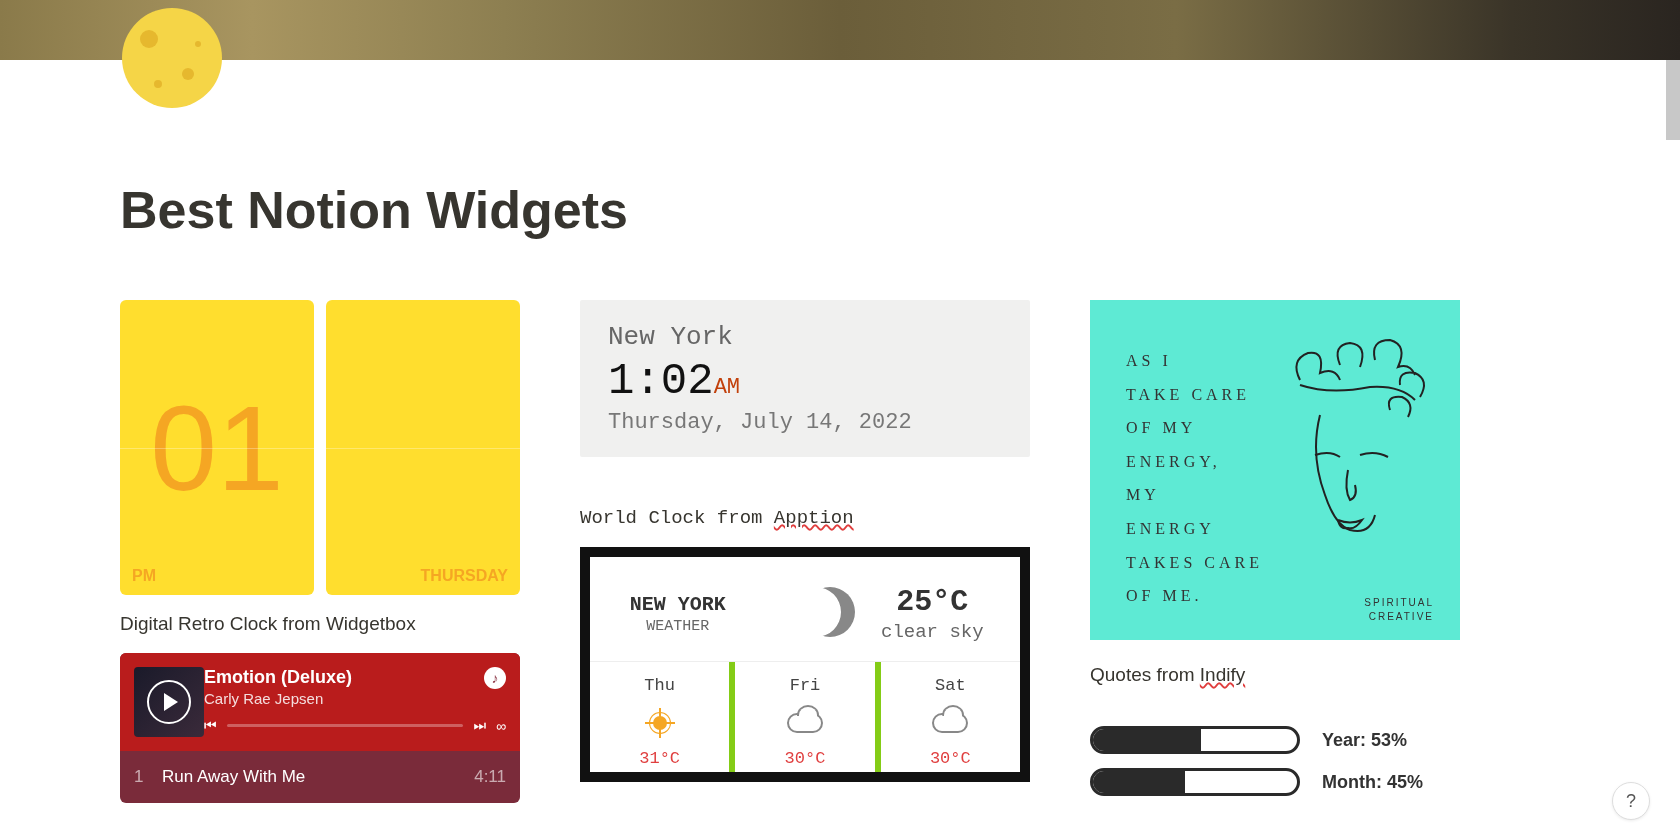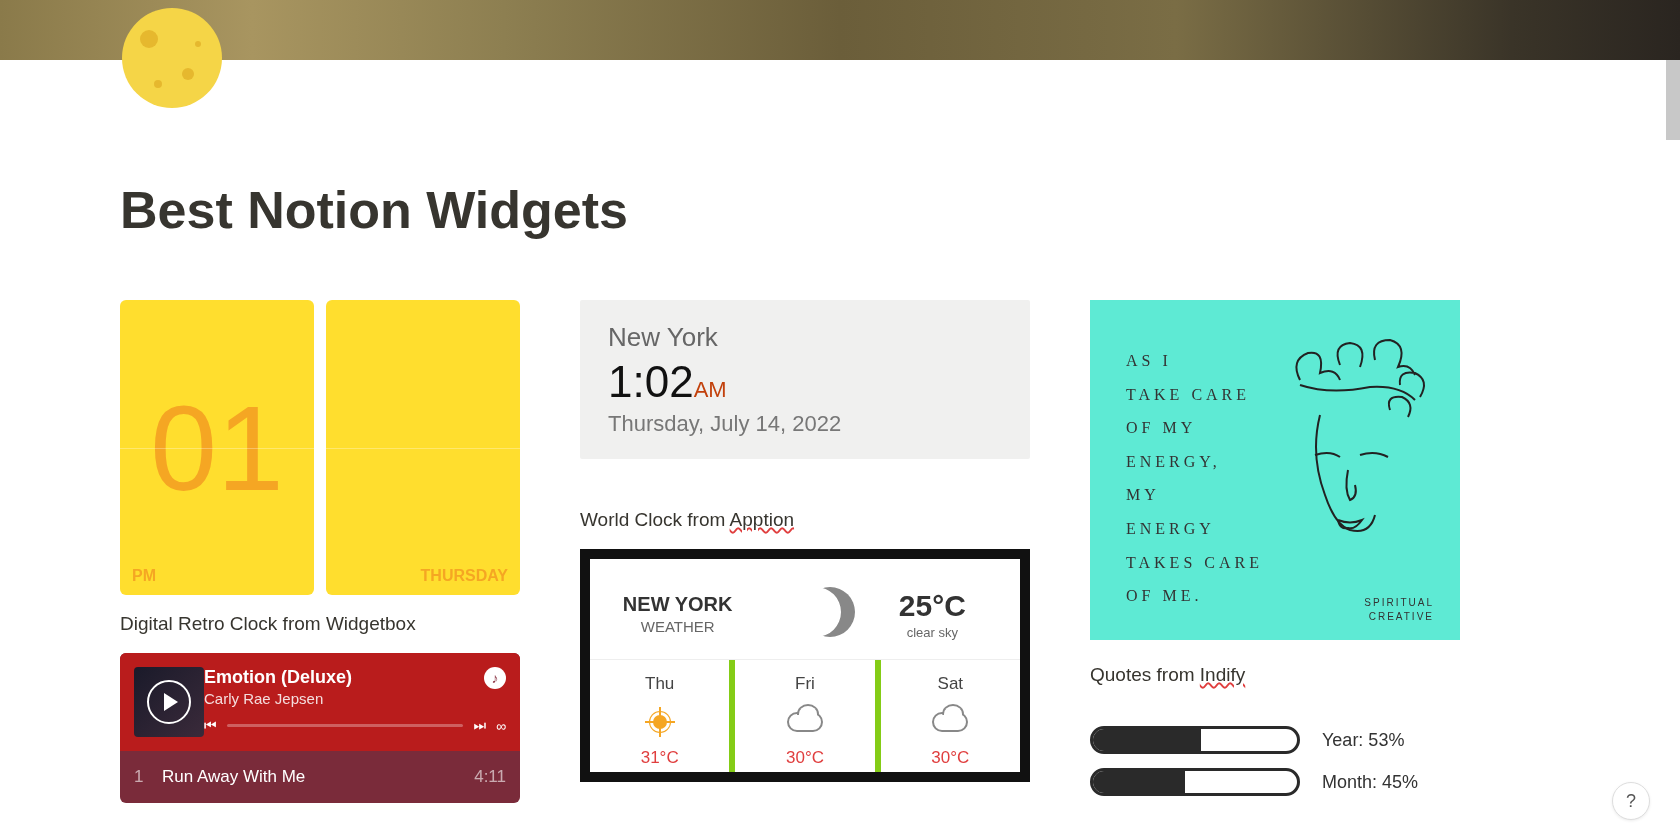--- a/index.html
+++ b/index.html
@@ -52,21 +52,21 @@
   font-weight: 700;
   color: #37352f;
   margin-bottom: 60px;
 }
 .columns {
   display: flex;
   gap: 60px;
 }
 .col { flex: 1; min-width: 0; }
 .col1 { flex: 0 0 400px; }
-.col2 { flex: 0 0 450px; }
+.col2 { flex: 0 0 450px; font-family: Liberation Mono, monospace; }
 .col3 { flex: 0 0 370px; }
 
 
 .flip-clock {
   display: flex;
   gap: 12px;
   margin-bottom: 18px;
 }
 .flip-card {
   flex: 1;
@@ -215,21 +215,21 @@
 }
 .moon::before {
   content: '';
   position: absolute;
   width: 50px; height: 50px;
   border-radius: 50%;
   box-shadow: inset -14px 0 0 0 #888;
 }
 .wt-right { flex: 1; text-align: center; }
 .wt-temp { font-size: 30px; font-weight: 700; color: #333; }
-.wt-desc { font-size: 13px; color: #666; margin-top: 2px; }
+.wt-desc { font-size: 19px; color: #666; margin-top: 2px; }
 .forecast {
   display: flex;
   border-top: 1px solid #eee;
 }
 .fc-day {
   flex: 1;
   text-align: center;
   padding: 14px 0 4px;
   border-right: 6px solid #84cc16;
 }
@@ -489,21 +489,21 @@
         <div class="quote-sig">
           <div>SPIRITUAL</div>
           <div>CREATIVE</div>
         </div>
       </div>
 
       <div class="caption" style="margin-top:24px;">
         <span>Quotes from </span><span class="link">Indify</span>
       </div>
 
-      <div style="margin-top:40px;">
+      <div style="margin-top:40px;font-weight:bold;">
         <div class="progress-row">
           <div class="progress-bar">
             <div class="progress-fill" style="width:53%"></div>
           </div>
           <div class="progress-label">Year: 53%</div>
         </div>
         <div class="progress-row">
           <div class="progress-bar">
             <div class="progress-fill" style="width:45%"></div>
           </div>

